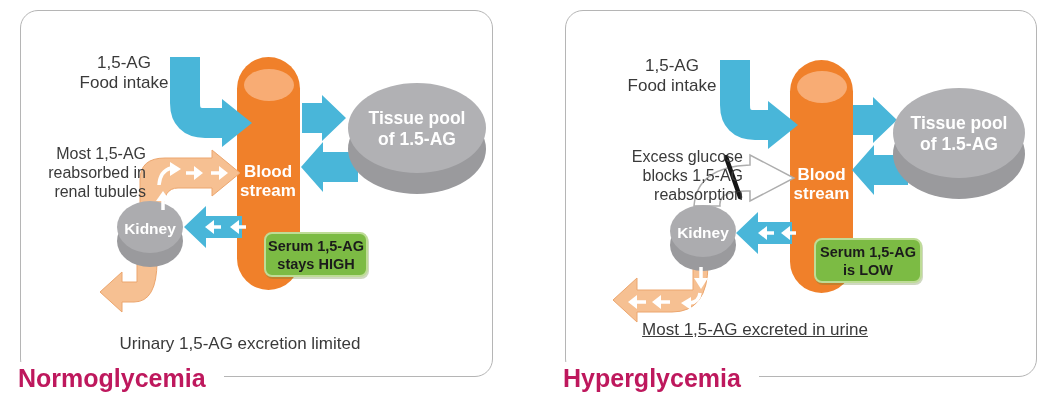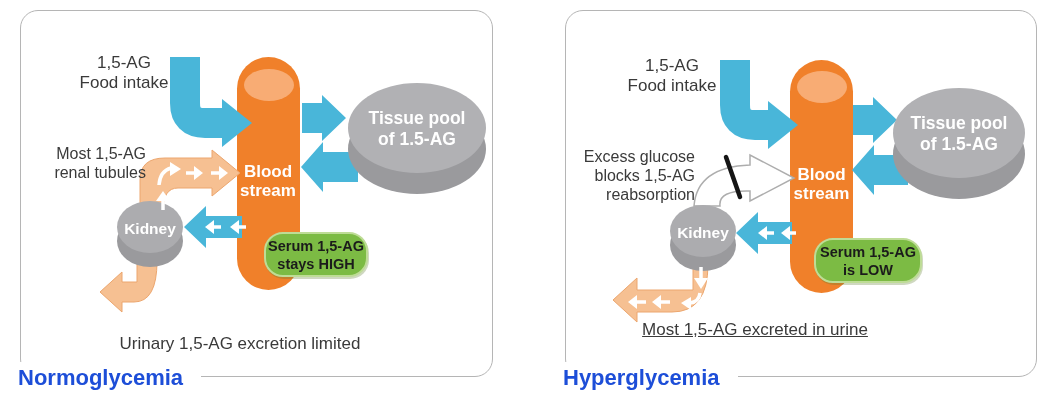--- a/index.html
+++ b/index.html
@@ -13,27 +13,27 @@
     box-sizing:border-box;
   }
   .panel.left  { left:20px;  width:473px; }
   .panel.right { left:565px; width:472px; }
   svg.shapes { position:absolute; left:0; top:0; }
   .lbl { position:absolute; text-align:center; color:#3a3a3a; font-size:17px; line-height:20px; }
   .lbl span { display:block; }
   .lbl.small { font-size:16px; line-height:19px;text-align:right; }
   .lbl.white { color:#ffffff; font-weight:bold; }
   .title {
-    position:absolute; background:#ffffff; color:#1d4ed8;
-    font-size:22px; font-weight:bold; line-height:32px;
+    position:absolute; background:#ffffff; color:#be185d;
+    font-size:25px; font-weight:bold; line-height:32px;
     padding:0 18px 0 4px; z-index:5;
   }
   .status-box {
     position:absolute; background:#7cbb44; border:2.5px solid #bedc96;
-    border-radius:19px; text-align:center; color:#1b1b1b;
+    border-radius:8px; text-align:center; color:#1b1b1b;
     font-size:14.5px; font-weight:bold; line-height:18px;
     padding:3px 0 2px 0; z-index:4;
     box-shadow:1px 2px 0 rgba(95,125,45,0.30);
   }
   .status-box span { display:block; }
 </style>
 </head>
 <body>
 
 <div class="stage">
@@ -125,20 +125,21 @@
     </g>
   </svg>
 
   <div class="lbl" style="left:40px; top:53px; width:168px;">
     <span>1,5-AG</span>
     <span>Food intake</span>
   </div>
 
   <div class="lbl small" style="left:16px; top:144px; width:130px;">
     <span>Most 1,5-AG</span>
+    <span>reabsorbed in</span>
     <span>renal tubules</span>
   </div>
 
   <div class="lbl white" style="left:236px; top:162px; width:64px; font-size:17px; line-height:19px;">
     <span>Blood</span>
     <span>stream</span>
   </div>
 
   <div class="lbl white" style="left:347px; top:108px; width:140px; font-size:17.5px; line-height:21px;">
     <span>Tissue pool</span>
@@ -158,21 +159,21 @@
     <span>Urinary 1,5-AG excretion limited</span>
   </div>
 
   <div class="title" style="left:14px; top:362px;">Normoglycemia</div>
 
   <div class="lbl" style="left:588px; top:56px; width:168px;">
     <span>1,5-AG</span>
     <span>Food intake</span>
   </div>
 
-  <div class="lbl small" style="left:565px; top:147px; width:130px;">
+  <div class="lbl small" style="left:565px; top:147px; width:130px;padding-left:48px;">
     <span>Excess glucose</span>
     <span>blocks 1,5-AG</span>
     <span>reabsorption</span>
   </div>
 
   <div class="lbl white" style="left:789px; top:165px; width:65px; font-size:17px; line-height:19px;">
     <span>Blood</span>
     <span>stream</span>
   </div>
 

